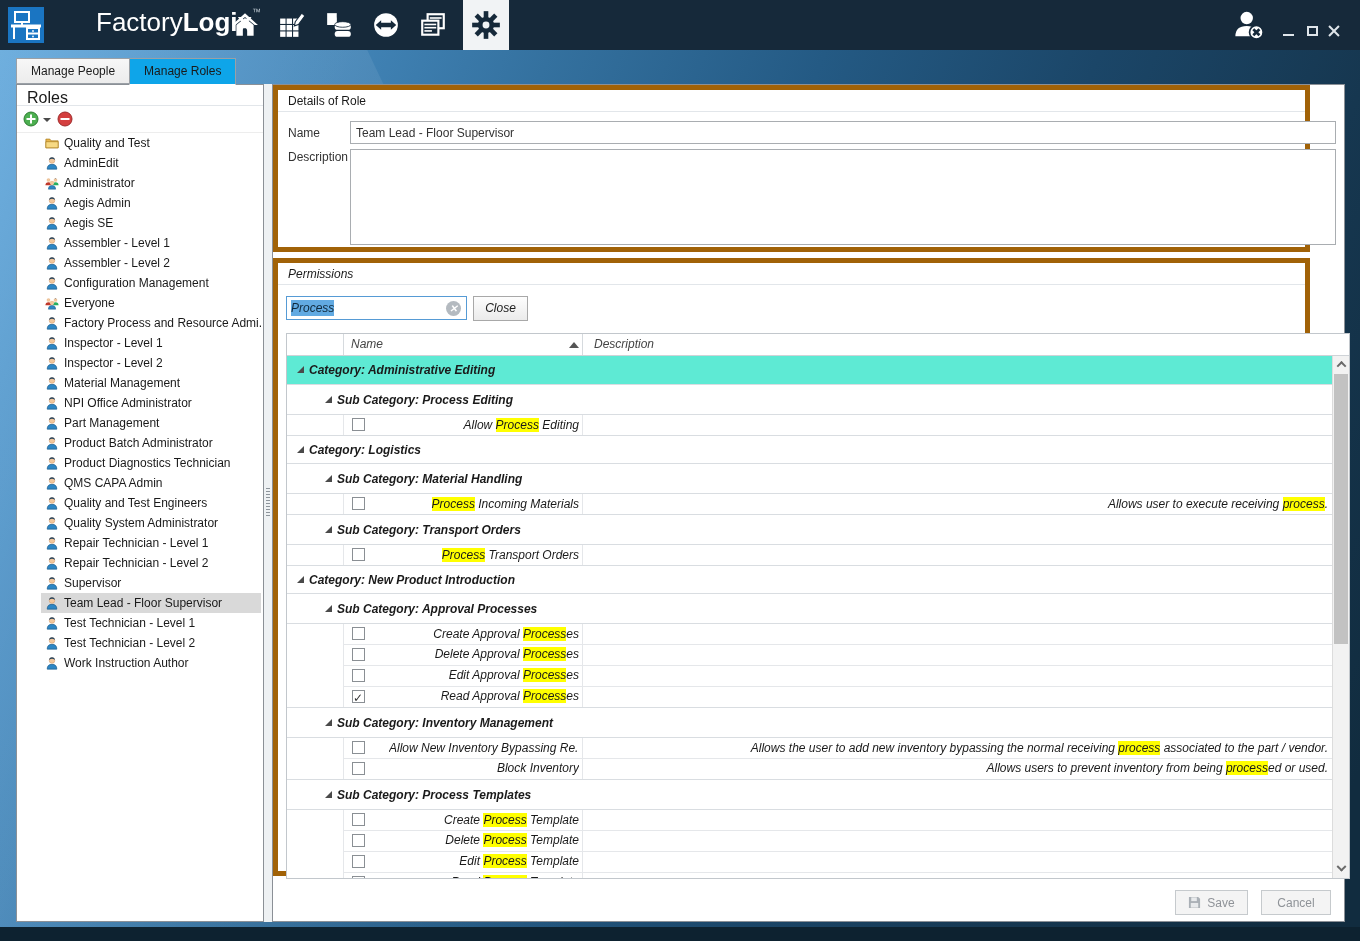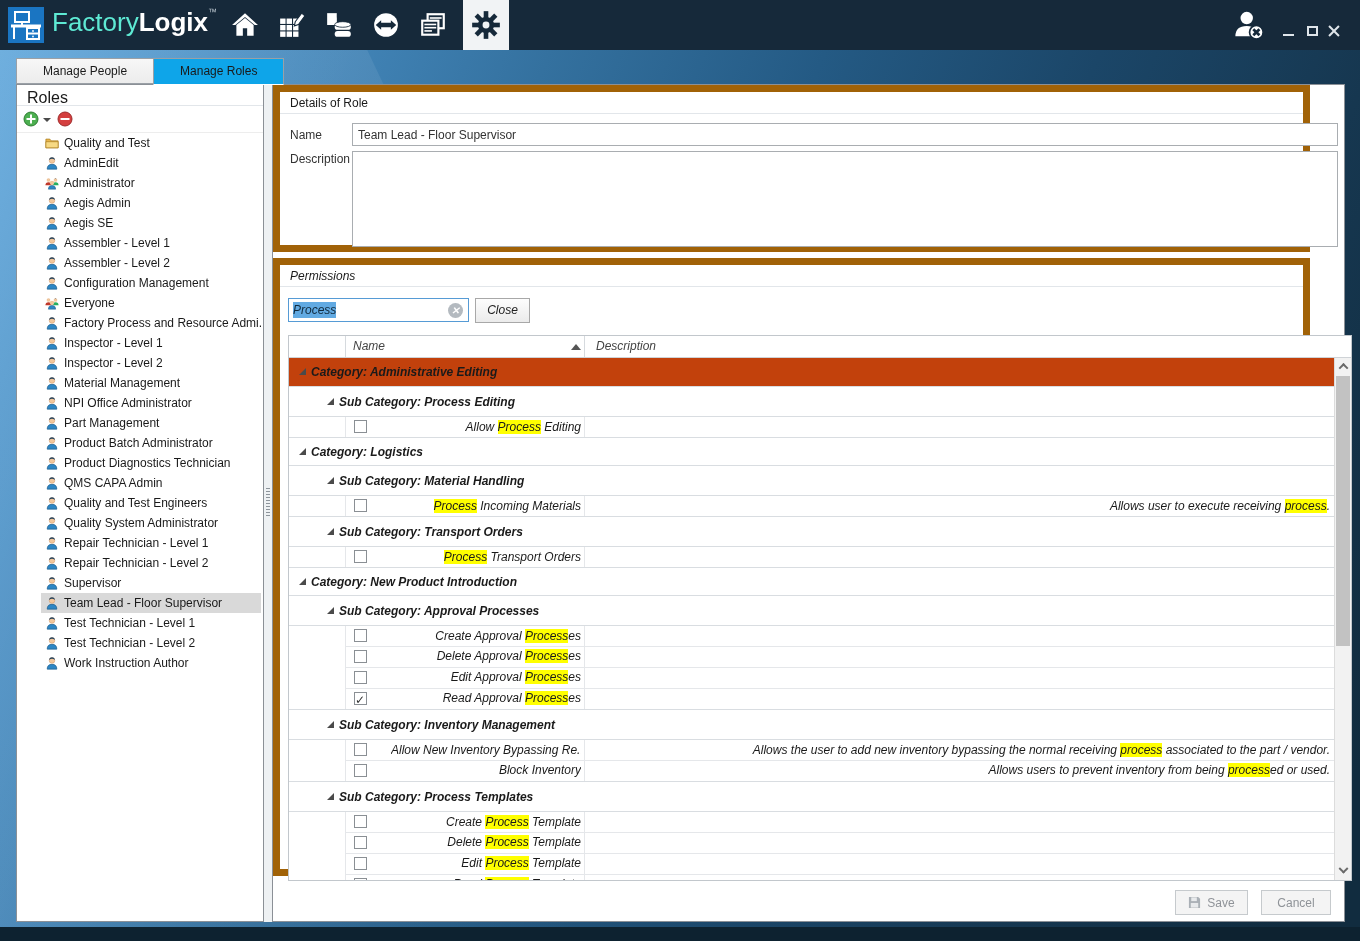--- a/index.html
+++ b/index.html
@@ -3,21 +3,21 @@
 <meta charset="utf-8">
 <style>
   * { margin:0; padding:0; box-sizing:border-box; }
   html,body { width:1360px; height:941px; overflow:hidden; }
   body { font-family:"Liberation Sans", sans-serif; position:relative; background:#122c3f; }
 
   
   .titlebar { position:absolute; left:0; top:0; width:1360px; height:50px; background:#16293a; z-index:10; }
   .logo-tile { position:absolute; left:8px; top:7px; width:36px; height:36px; background:#1a75c2; }
   .brand { position:absolute; left:52px; top:7px; font-size:26px; color:#ffffff; white-space:nowrap; }
-  .brand .f { font-weight:400; color:#5eead4; }
+  .brand .f { font-weight:400; color:#ffffff;margin-left:44px; }
   .brand .l { font-weight:700; color:#ffffff; }
   .brand .tm { font-size:9px; vertical-align:top; color:#b9c4cd; }
   .nav-btn { position:absolute; top:0; width:46px; height:50px; display:flex; align-items:center; justify-content:center; cursor:pointer; }
   .nav-btn.active { background:#f1f3f5; }
   .nb-home{left:222px} .nb-prod{left:269px} .nb-mat{left:316px} .nb-ops{left:363px} .nb-rep{left:410px} .nb-set{left:463px}
   .user-btn { position:absolute; left:1232px; top:9px; width:34px; height:34px; cursor:pointer; }
   .win-btn { position:absolute; top:22px; width:20px; height:18px; display:flex; align-items:center; justify-content:center; cursor:pointer; }
   .wb-min{left:1278px} .wb-max{left:1302px} .wb-close{left:1324px}
   .minbar{ width:11px; height:2px; background:#dfe5ea; margin-top:8px;}
   .maxbox{ width:11px; height:10px; border:2px solid #dfe5ea; }
@@ -28,21 +28,21 @@
   
   .app-bg { position:absolute; left:0; top:50px; width:1360px; height:891px;
     background:linear-gradient(112deg,#5ba4da 0%,#4a90c6 12%,#34719f 32%,#245a84 48%,#1b4668 64%,#163750 80%,#112c3f 96%); }
   .app-bg::after{ content:""; position:absolute; inset:0;
     background:linear-gradient(112deg, rgba(255,255,255,0.12), rgba(255,255,255,0) 55%);
     clip-path:polygon(0 0, 27% 0, 58% 100%, 0 100%); }
   .bottom-band { position:absolute; left:0; bottom:0; width:1360px; height:14px; background:#0d2230; }
 
   
   .tabs { position:absolute; left:16px; top:58px; display:flex; z-index:6; }
-  .tab { height:26px; line-height:25px; padding:0 26px; font-size:12px; color:#1a1a1a;
+  .tab { height:26px; line-height:25px; padding:0 14px; font-size:12px; color:#1a1a1a;
          background:linear-gradient(#f7f7f7,#ececec); border:1px solid #9aa0a6; cursor:pointer; }
   .tab.active { height:27px; background:#0ea5e9; border-bottom:1px solid #ffffff; margin-left:-1px; }
 
   
   .roles-panel { position:absolute; left:16px; top:84px; width:248px; height:838px; background:#fff; border:1px solid #8b9096; z-index:5; }
   .panel-title { position:absolute; left:10px; top:4px; font-size:16px; color:#1a1a1a; }
   .title-rule { position:absolute; left:0; right:0; top:20px; border-top:1px solid #e2e6ea; }
   .roles-toolbar { position:absolute; left:0; right:0; top:22px; height:24px; }
   .tb-icon { position:absolute; top:4px; width:16px; height:16px; cursor:pointer; }
   .tb-add{left:6px} .tb-remove{left:40px}
@@ -56,21 +56,21 @@
   .role-item.selected::before { content:""; position:absolute; left:24px; right:2px; top:0; bottom:0; background:#d9d9d9; }
   .role-item.selected .rlabel, .role-item.selected .ricon { z-index:1; }
 
   
   .splitter { position:absolute; left:264px; top:84px; width:8px; height:838px; background:#eef1f3; z-index:4; cursor:col-resize; }
   .splitter-grip { position:absolute; left:2px; top:404px; width:4px; height:28px;
     background:repeating-linear-gradient(to bottom,#8d949b 0 1px, transparent 1px 3px); }
 
   
   .main-panel { position:absolute; left:272px; top:84px; width:1073px; height:838px; background:#fff; border:1px solid #8b9096; z-index:5; }
-  .group { position:absolute; left:0; width:1037px; border:7px solid #a16207; background:#fff; }
+  .group { position:absolute; left:0; width:1037px; border:5px solid #a16207; background:#fff; }
   .g-details { top:0; height:167px; }
   .g-perms { top:173px; height:618px;font-style:italic; }
   .group-title { position:absolute; left:10px; top:4px; font-size:12px; color:#1a1a1a; }
   .group-rule { position:absolute; left:0; right:0; top:21px; border-top:1px solid #e2e6ea; }
 
   .fld-label { position:absolute; left:10px; font-size:12px; color:#333; }
   .lbl-name{ top:36px; } .lbl-desc{ top:60px; }
   .txt-name { position:absolute; left:72px; top:31px; width:986px; height:23px; border:1px solid #a9adb1; font-family:inherit; font-size:12px; padding:0 5px; color:#333; }
   .txt-desc { position:absolute; left:72px; top:59px; width:986px; height:96px; border:1px solid #a9adb1; font-family:inherit; font-size:12px; padding:3px 5px; resize:none; color:#333; }
 
@@ -89,21 +89,21 @@
   .sort-tri { position:absolute; left:282px; top:8px; width:0; height:0; border-left:5px solid transparent; border-right:5px solid transparent; border-bottom:6px solid #555; }
   .tbody { position:absolute; left:0; top:22px; right:17px; bottom:0; overflow:hidden; }
 
   .row { position:relative; font-size:12px; color:#1a1a1a; cursor:default; }
   .row.category { height:28px; line-height:28px; font-weight:bold; }
   .row.subcategory { height:30px; line-height:30px; font-weight:bold; }
   .row.permission { height:21px; line-height:21px;text-align:right; }
   .row + .row { border-top:1px solid #d9dde1; }
   .row.permission + .row.permission { border-top:none; }
   .row.permission + .row.permission::before { content:""; position:absolute; left:56px; right:0; top:0; border-top:1px solid #e5e7ea; }
-  .row.category.sel { background:#c2410c; }
+  .row.category.sel { background:#5eead4; }
   .tri { position:absolute; top:50%; margin-top:-4px; width:0; height:0; border-left:7px solid transparent; border-bottom:7px solid #4a4a4a; cursor:pointer; }
   .row.category .tri { left:10px; } .row.subcategory .tri { left:38px; }
   .row.category .glabel { margin-left:22px; } .row.subcategory .glabel { margin-left:50px; }
   .vline { position:absolute; top:0; bottom:0; }
   .vline.v1 { left:56px; border-left:1px solid #e5e7ea; }
   .vline.v2 { left:295px; border-left:1px solid #e5e7ea; }
   .cb { position:absolute; left:65px; top:50%; margin-top:-7px; width:13px; height:13px; border:1px solid #8a8f94; background:#fff; cursor:pointer; }
   .cb.checked::after { content:"\2713"; position:absolute; left:0px; top:-3px; font-size:12px; font-weight:bold; color:#333; font-family:"DejaVu Sans", sans-serif; }
   .pname { position:absolute; left:102px; top:0; width:190px; white-space:nowrap; overflow:hidden; }
   .pdesc { position:absolute; left:307px; top:0; right:4px; white-space:nowrap; overflow:hidden; color:#1a1a1a; }

